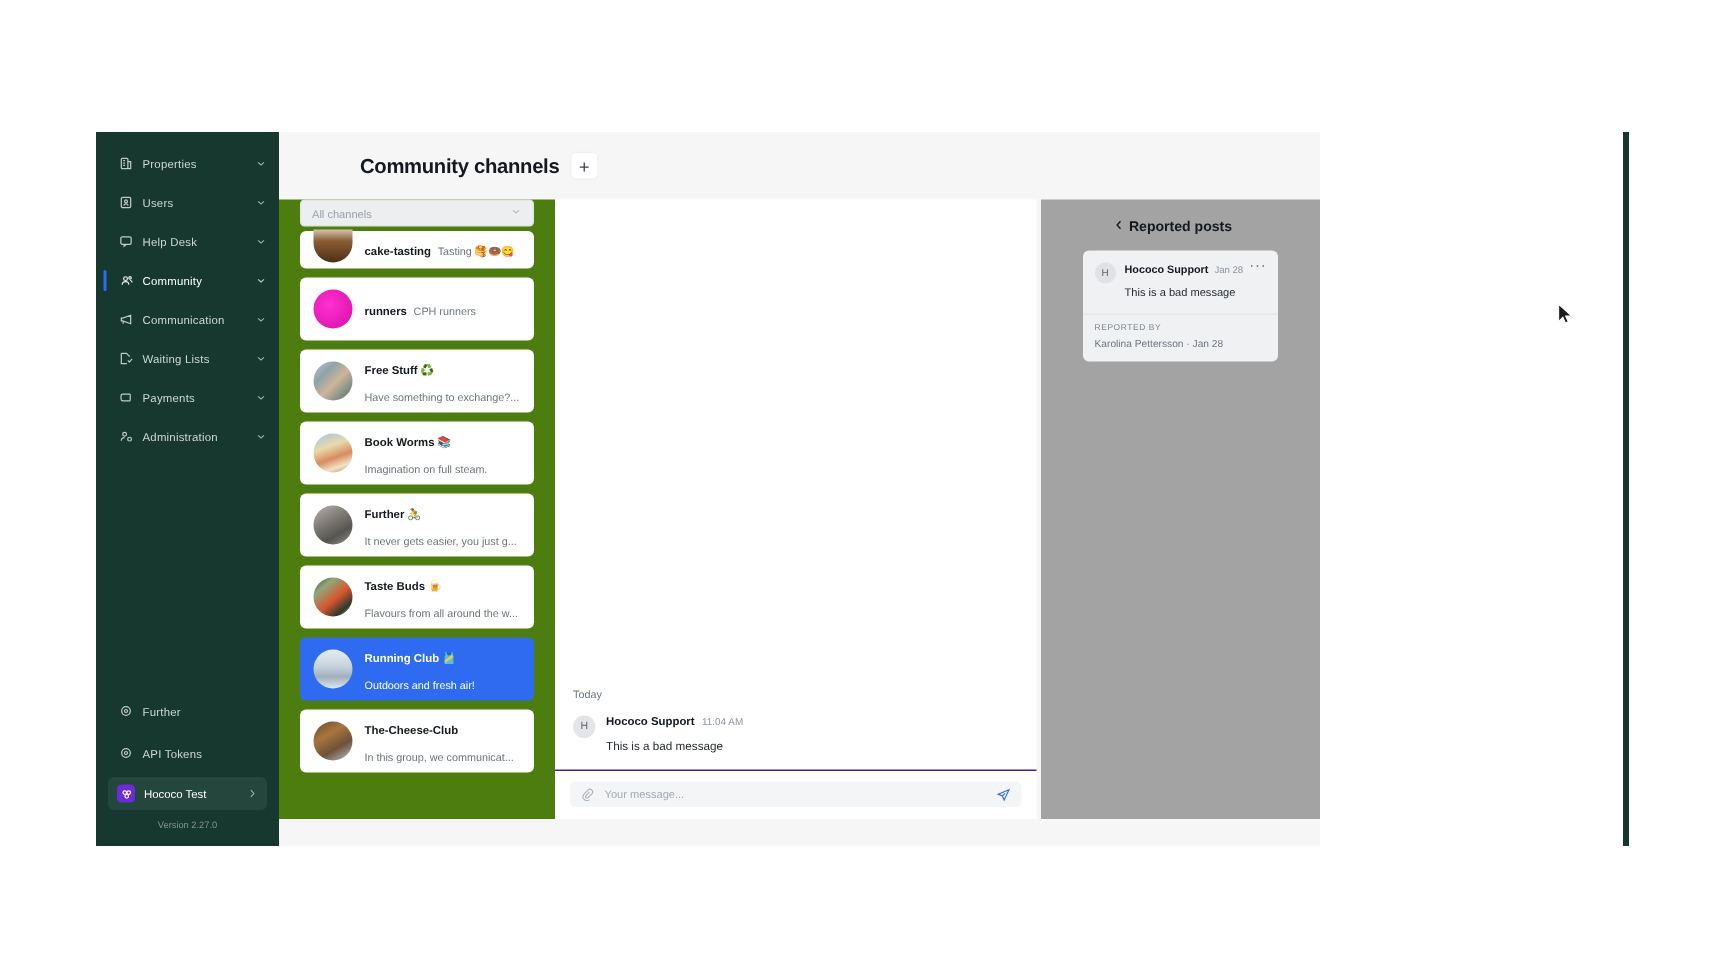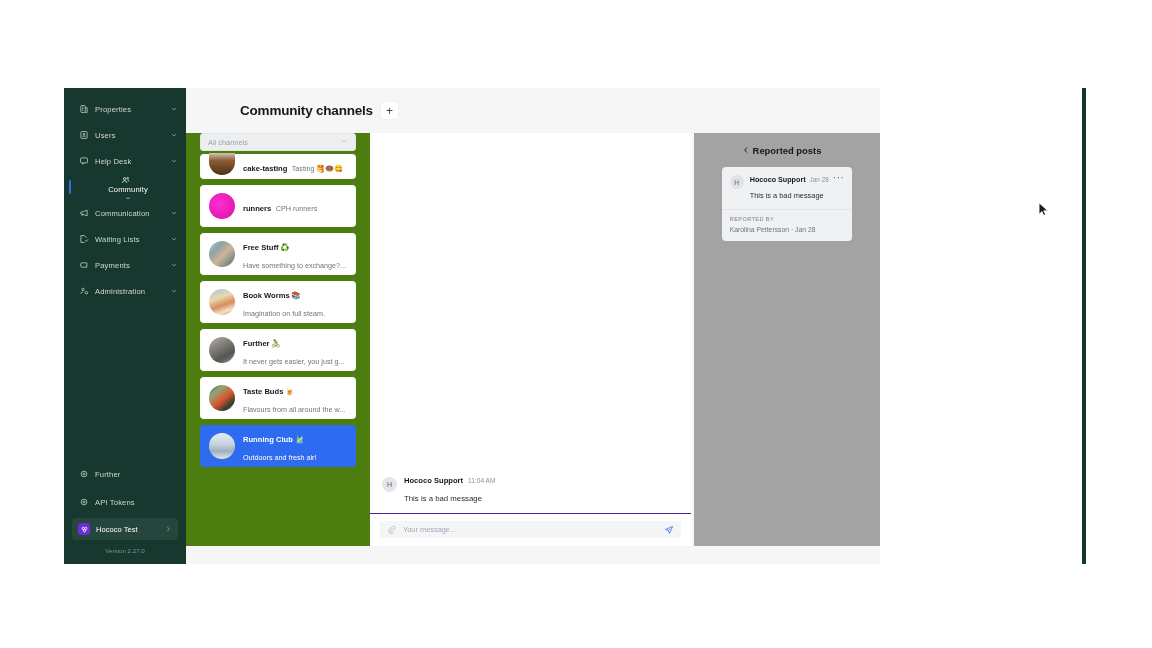--- a/index.html
+++ b/index.html
@@ -41,21 +41,21 @@
     position: relative;
     height: 26px;
     display: flex;
     align-items: center;
     padding: 0 8px 0 14px;
     color: #cfd8d4;
     font-size: 7.6px;
     letter-spacing: .15px;
     cursor: pointer;
   }
-  .nav-item.active { color: #ffffff; flex-direction: column; }
+  .nav-item.active { color: #ffffff; }
   .nav-item.active::before {
     content: "";
     position: absolute;
     left: 5px; top: 6px;
     width: 2px; height: 14px;
     background: #2f6bf0;
     border-radius: 2px;
   }
   .nav-ico {
     width: 11px; height: 11px;
@@ -624,26 +624,34 @@
             </div>
 
             <div class="chan-card selected">
               <span class="avatar av-running"></span>
               <span class="chan-text">
                 <span class="chan-name">Running Club 🎽</span>
                 <span class="chan-desc">Outdoors and fresh air!</span>
               </span>
             </div>
 
+            <div class="chan-card">
+              <span class="avatar av-cheese"></span>
+              <span class="chan-text">
+                <span class="chan-name">The-Cheese-Club</span>
+                <span class="chan-desc">In this group, we communicat...</span>
+              </span>
+            </div>
 
           </div>
         </aside>
 
         <section class="chat-pane">
           <div class="chat-scroll">
+            <div class="day-sep">Today</div>
             <div class="msg">
               <span class="msg-av">H</span>
               <span class="msg-body">
                 <span class="msg-head">
                   <span class="msg-author">Hococo Support</span>
                   <span class="msg-time">11:04 AM</span>
                 </span>
                 <span class="msg-text">This is a bad message</span>
               </span>
             </div>

